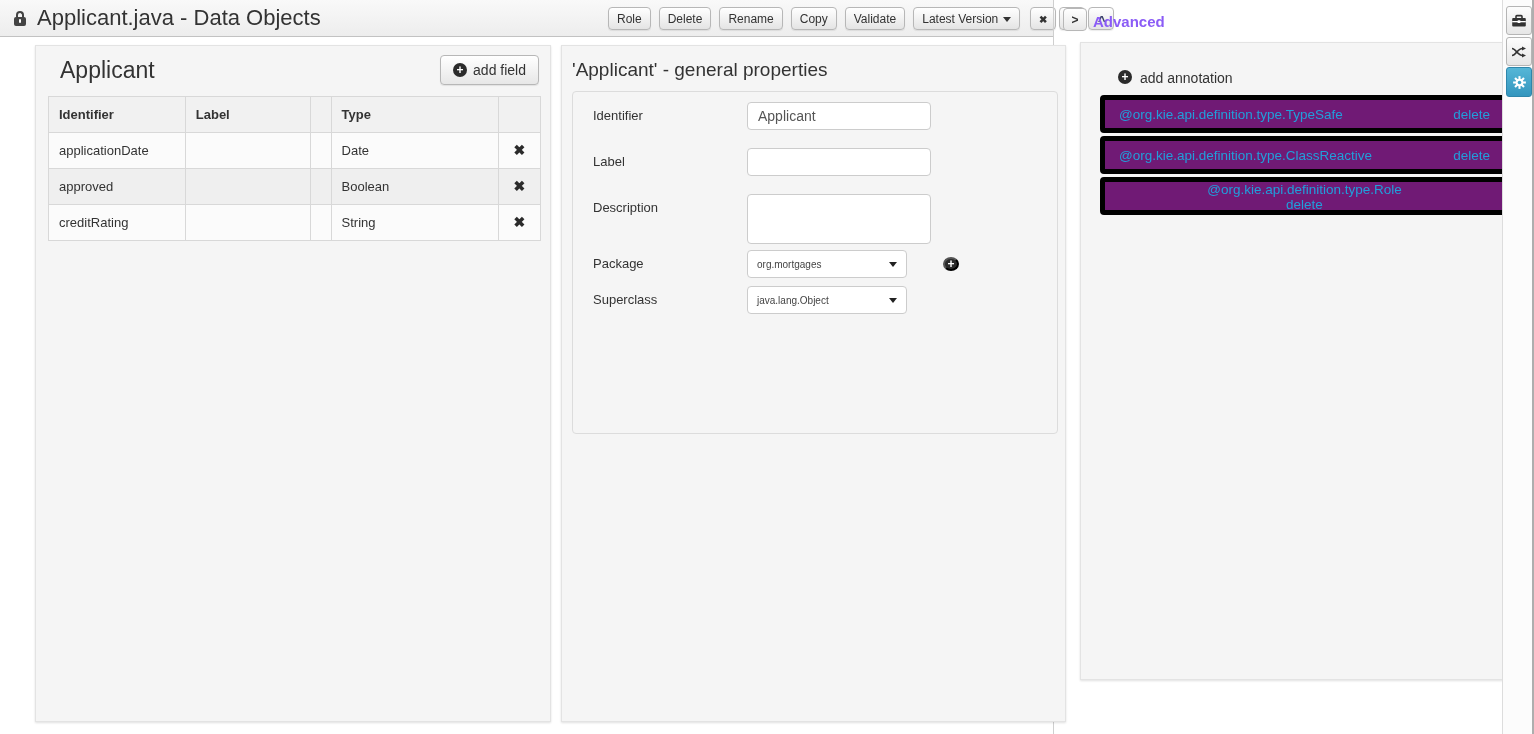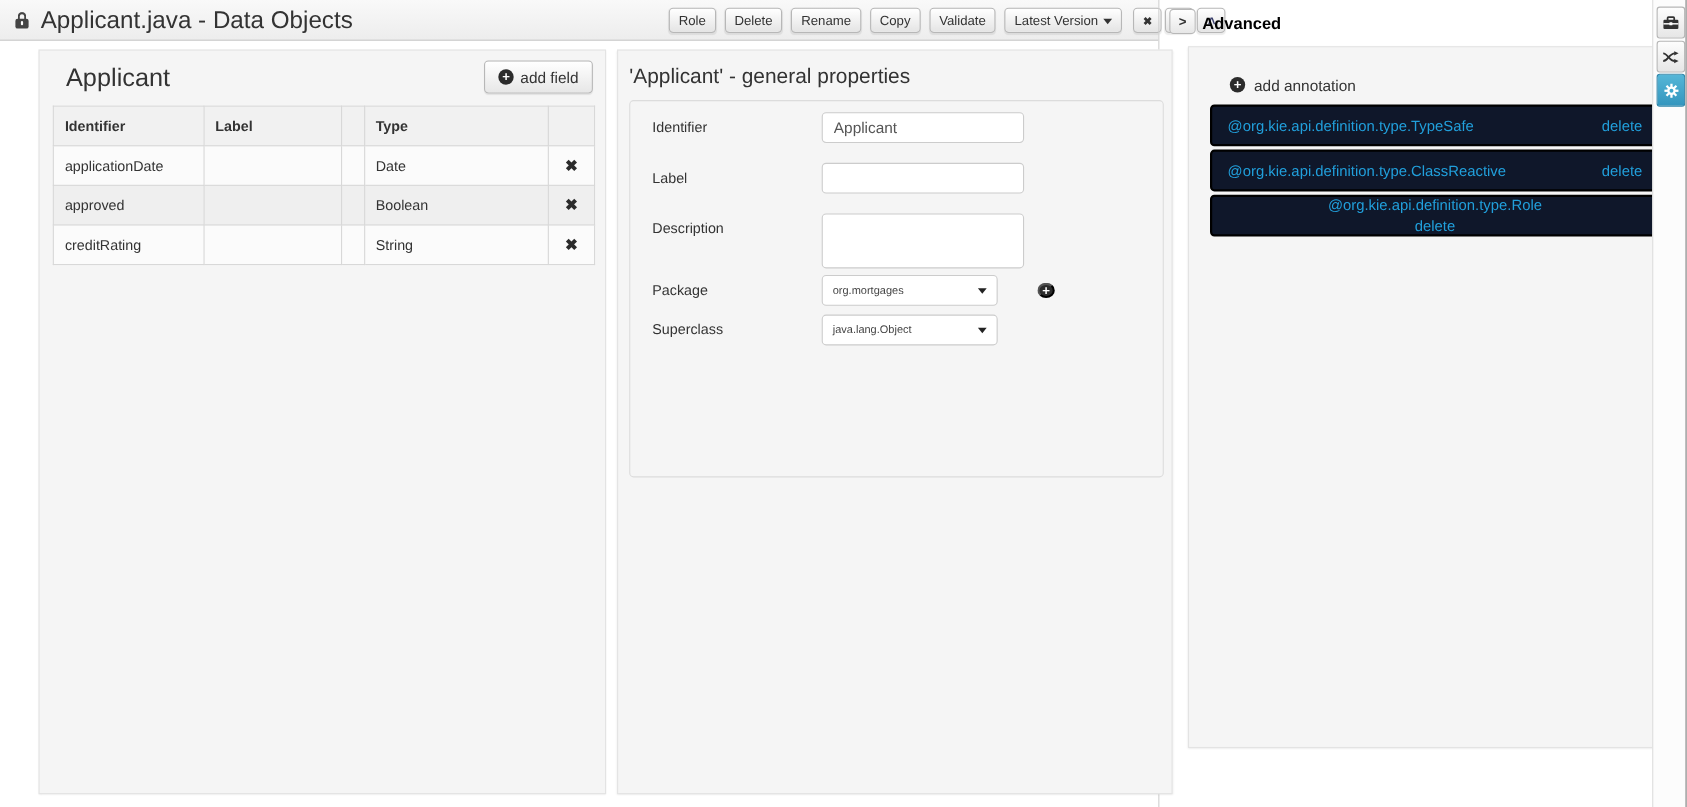--- a/index.html
+++ b/index.html
@@ -65,26 +65,26 @@
   .sel{position:absolute;left:174px;width:160px;height:28px;box-sizing:border-box;border:1px solid #ccc;
        border-radius:4px;background:#fff;display:flex;align-items:center;justify-content:space-between;
        padding:0 9px;font-size:10px;color:#444;cursor:pointer;}
   .sel-caret{width:0;height:0;border:4px solid transparent;border-top:5px solid #222;margin-top:5px;}
   .pkg-plus{position:absolute;left:370px;}
 
   
   .adv-chevron{position:absolute;left:1063px;top:8px;width:24px;height:23px;box-sizing:border-box;
                background:linear-gradient(#ffffff,#e7e7e7);border:1px solid #b7b7b7;border-radius:4px;
                cursor:pointer;display:flex;align-items:center;justify-content:center;}
-  .adv-title{position:absolute;left:1093px;top:13px;font-size:15px;font-weight:bold;color:#000000;}
+  .adv-title{position:absolute;left:1093px;top:13px;font-size:15px;font-weight:bold;color:#8b5cf6;}
   .adv-panel{left:1057px;top:42px;width:438px;height:638px;}
   .add-annotation{position:absolute;left:31px;top:26px;display:flex;gap:8px;
                   font-size:14px;color:#333;cursor:pointer;background:none;border:none;font-family:inherit;}
-  .ann-card{position:absolute;left:19px;width:409px;height:38px;box-sizing:border-box;background:#0f172a;
-            border:2px solid #000000;border-radius:4px;display:flex;align-items:center;
+  .ann-card{position:absolute;left:19px;width:409px;height:38px;box-sizing:border-box;background:#701a75;
+            border:5px solid #000000;border-radius:4px;display:flex;align-items:center;
             justify-content:space-between;padding:0 14px;}
   .ann-link{color:#219fdb;font-size:13.5px;text-decoration:none;cursor:pointer;}
   .ann-card-1{top:52px;}.ann-card-2{top:93px;}.ann-card-3{top:134px;flex-direction:column;}
 
   
   .icon-strip{position:absolute;left:1502px;top:0;width:32px;height:734px;background:#fcfcfc;
               border-left:1px solid #ddd;box-sizing:border-box;}
   .icon-strip::after{content:"";position:absolute;right:0;top:0;width:2px;height:734px;background:#aeaeae;}
   .strip-btn{position:absolute;left:3px;width:26px;height:29px;box-sizing:border-box;
              background:linear-gradient(#fdfdfd,#e6e6e6);border:1px solid #b5b5b5;border-radius:3px;

